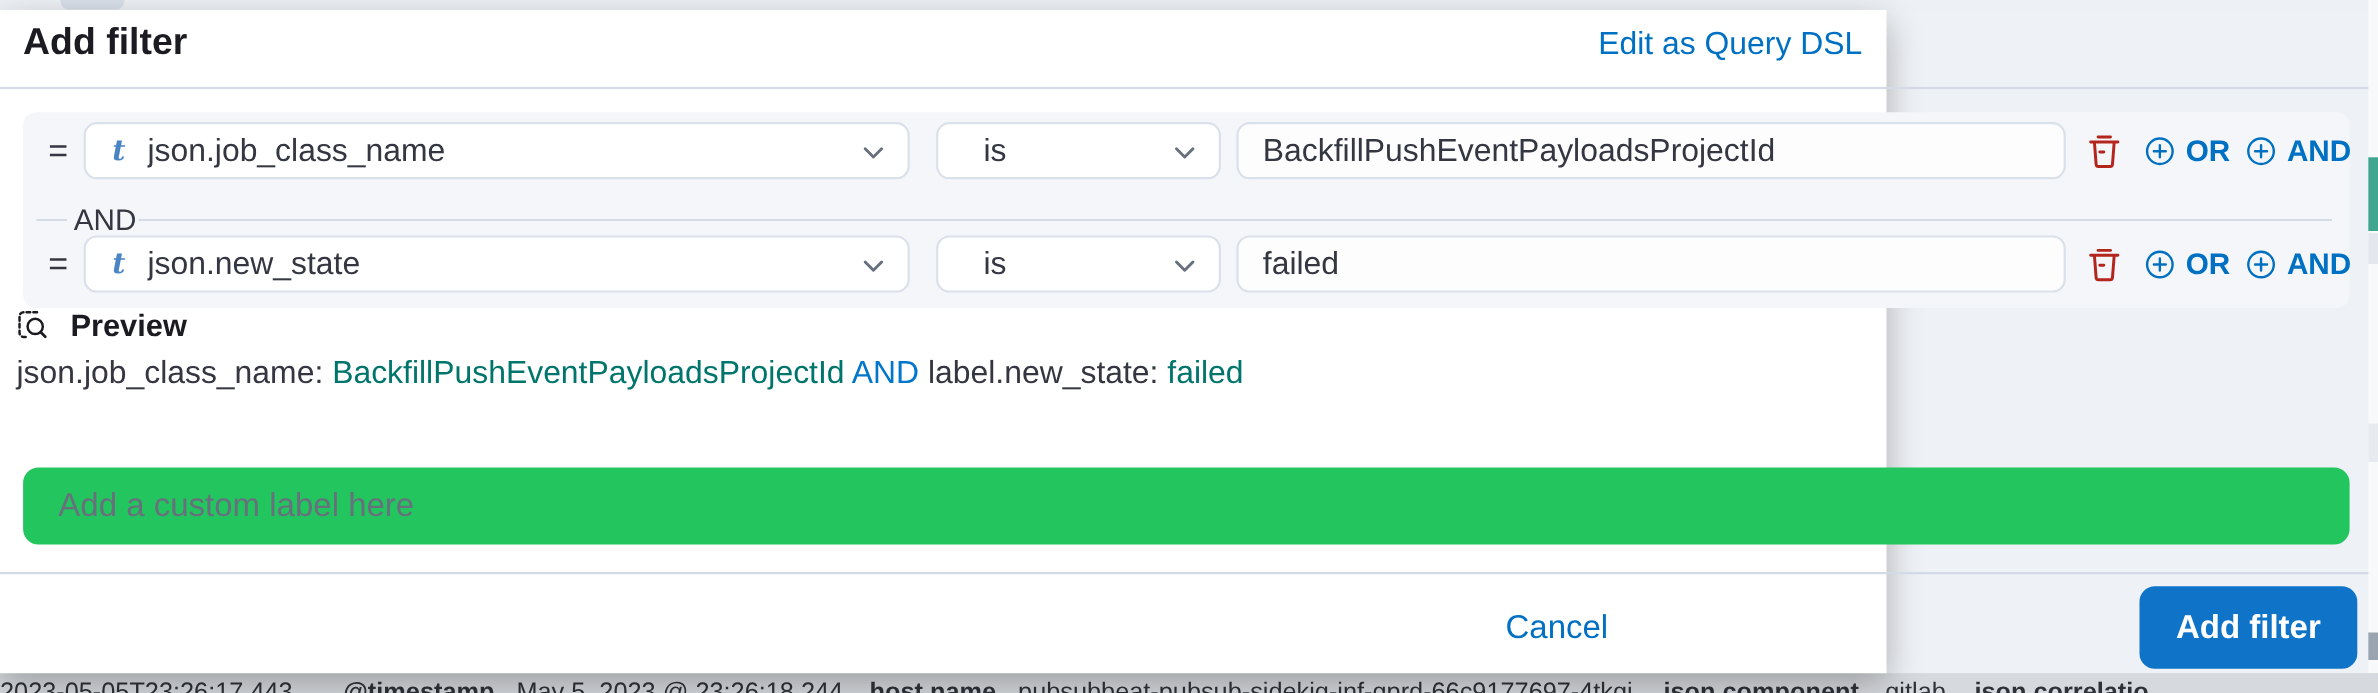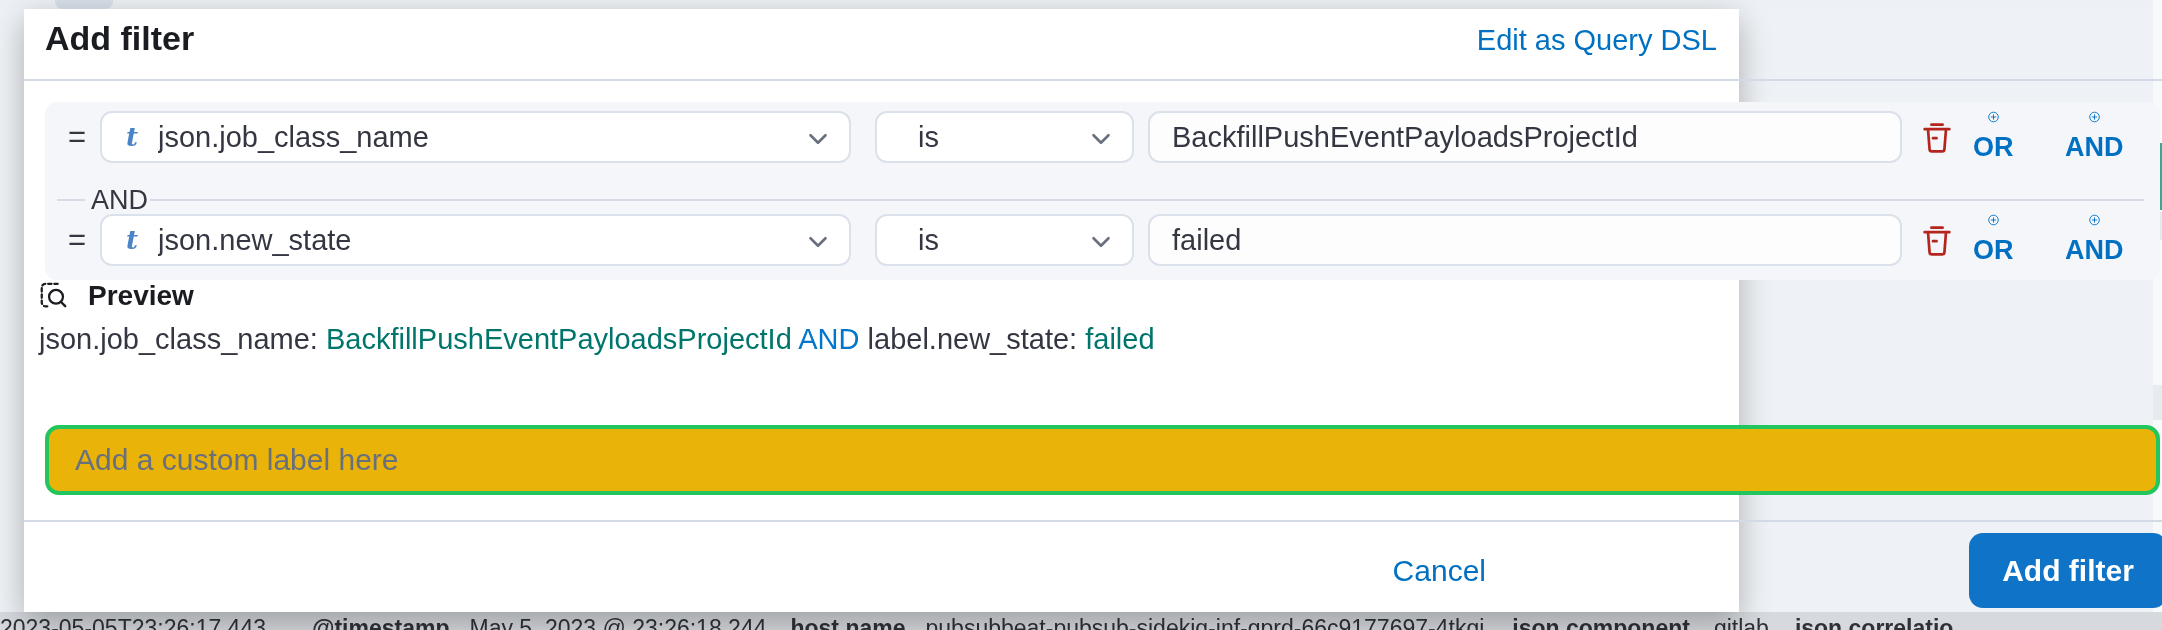--- a/index.html
+++ b/index.html
@@ -19,21 +19,21 @@
 
   .bg-bottom { position:absolute; left:0; top:612px; width:2162px; height:30px; background:#d6d9dd;
                overflow:hidden; white-space:nowrap; }
   .bg-bottom-line { position:absolute; left:0; top:1px; font-size:23px; line-height:30px; color:#2e3238;
                     white-space:nowrap; }
   .bg-bottom-line .fld { font-weight:700; }
   .bg-bottom-line span { display:inline-block; }
 
   
   .modal { position:absolute; left:0; top:9px; width:1715px; height:603px; background:#fff;
-           border-radius:0; box-shadow:0 10px 30px rgba(0,0,0,.28);margin-left:24px; }
+           border-radius:0; box-shadow:0 10px 30px rgba(0,0,0,.28); }
 
   .modal-title { position:absolute; left:21px; top:8px; font-size:34px; line-height:42px;
                  font-weight:700; color:#1a1c21; }
   .dsl-link { position:absolute; right:22px; top:13px; font-size:29px; line-height:36px;
               font-weight:500; color:#0071c2; cursor:pointer; }
   .hdr-divider { position:absolute; left:0; top:70px; width:2153px; height:2px; background:#d3dae6; }
 
   
   .panel { position:absolute; left:21px; top:93px; width:2115px; height:178px;
            background:#f4f6fa; border-radius:12px; }
@@ -48,21 +48,21 @@
   .t-icon { font-family:"DejaVu Serif","Liberation Serif",serif; font-style:italic; font-weight:700;
             font-size:26px; color:#4a84c5; margin-left:24px; }
   .combo-text { font-size:29px; color:#343741; margin-left:20px; white-space:nowrap; overflow:hidden; }
   .combo.oper .combo-text { margin-left:24px; }
   .chevron { position:absolute; right:16px; top:11px; width:30px; height:30px; }
   .vinput { position:absolute; left:1103px; top:0; width:754px; height:52px; background:#fdfdfe;
             border:2px solid #dbe1ea; border-radius:12px; font-size:29px; color:#343741;
             padding:0 22px; font-family:inherit; outline:none; }
   .trash-btn { position:absolute; left:1874px; top:8px; width:36px; height:36px; cursor:pointer; }
   .bool-btn { position:absolute; top:0; height:52px; display:flex; align-items:center; gap:9px;
-              color:#0071c2; font-weight:700; font-size:27px; cursor:pointer;flex-direction:column; }
+              color:#0071c2; font-weight:700; font-size:27px; cursor:pointer; }
   .bool-btn.or1  { left:1928px; } .bool-btn.and1 { left:2020px; }
   .plus-icon { width:29px; height:29px; }
 
   .group-sep { position:absolute; left:0; top:84px; width:2115px; height:28px; }
   .group-sep .ln { position:absolute; top:13px; height:2px; background:#d6dce6; }
   .group-sep .ln.l { left:12px; width:28px; }
   .group-sep .ln.r { left:105px; right:16px; }
   .group-sep .txt { position:absolute; left:46px; top:0; font-size:27px; line-height:28px; color:#343741; }
 
   
@@ -70,21 +70,21 @@
   .preview-head .lbl { font-size:28px; font-weight:700; color:#1a1c21; }
   .inspect-icon { width:30px; height:30px; }
   .preview-line { position:absolute; left:15px; top:311px; font-size:29px; line-height:38px; white-space:nowrap; }
   .preview-line .pf { color:#343741; }
   .preview-line .pv { color:#00756b; }
   .preview-line .po { color:#0077cc; }
 
   
   .custom-lbl { position:absolute; left:21px; top:379px; font-size:28px; font-weight:700; color:#1a1c21; }
   .custom-input { position:absolute; left:21px; top:416px; width:2115px; height:70px;
-                  background:#eab308; border:4px solid #22c55e; border-radius:14px;
+                  background:#22c55e; border:6px solid #22c55e; border-radius:14px;
                   font-size:30px; color:#343741; padding:0 26px; font-family:inherit; outline:none; }
   .custom-input::placeholder { color:#69707d; opacity:1; }
 
   
   .ftr-divider { position:absolute; left:0; top:511px; width:2153px; height:2px; background:#d3dae6; }
   .cancel-btn { position:absolute; right:253px; top:530px; height:64px; line-height:64px;
                 font-size:30px; font-weight:500; color:#0071c2; background:none; border:none;
                 cursor:pointer; font-family:inherit; }
   .submit-btn { position:absolute; left:1945px; top:524px; width:198px; height:75px;
                 background:#0f74c8; border:none; border-radius:14px; color:#fff;

